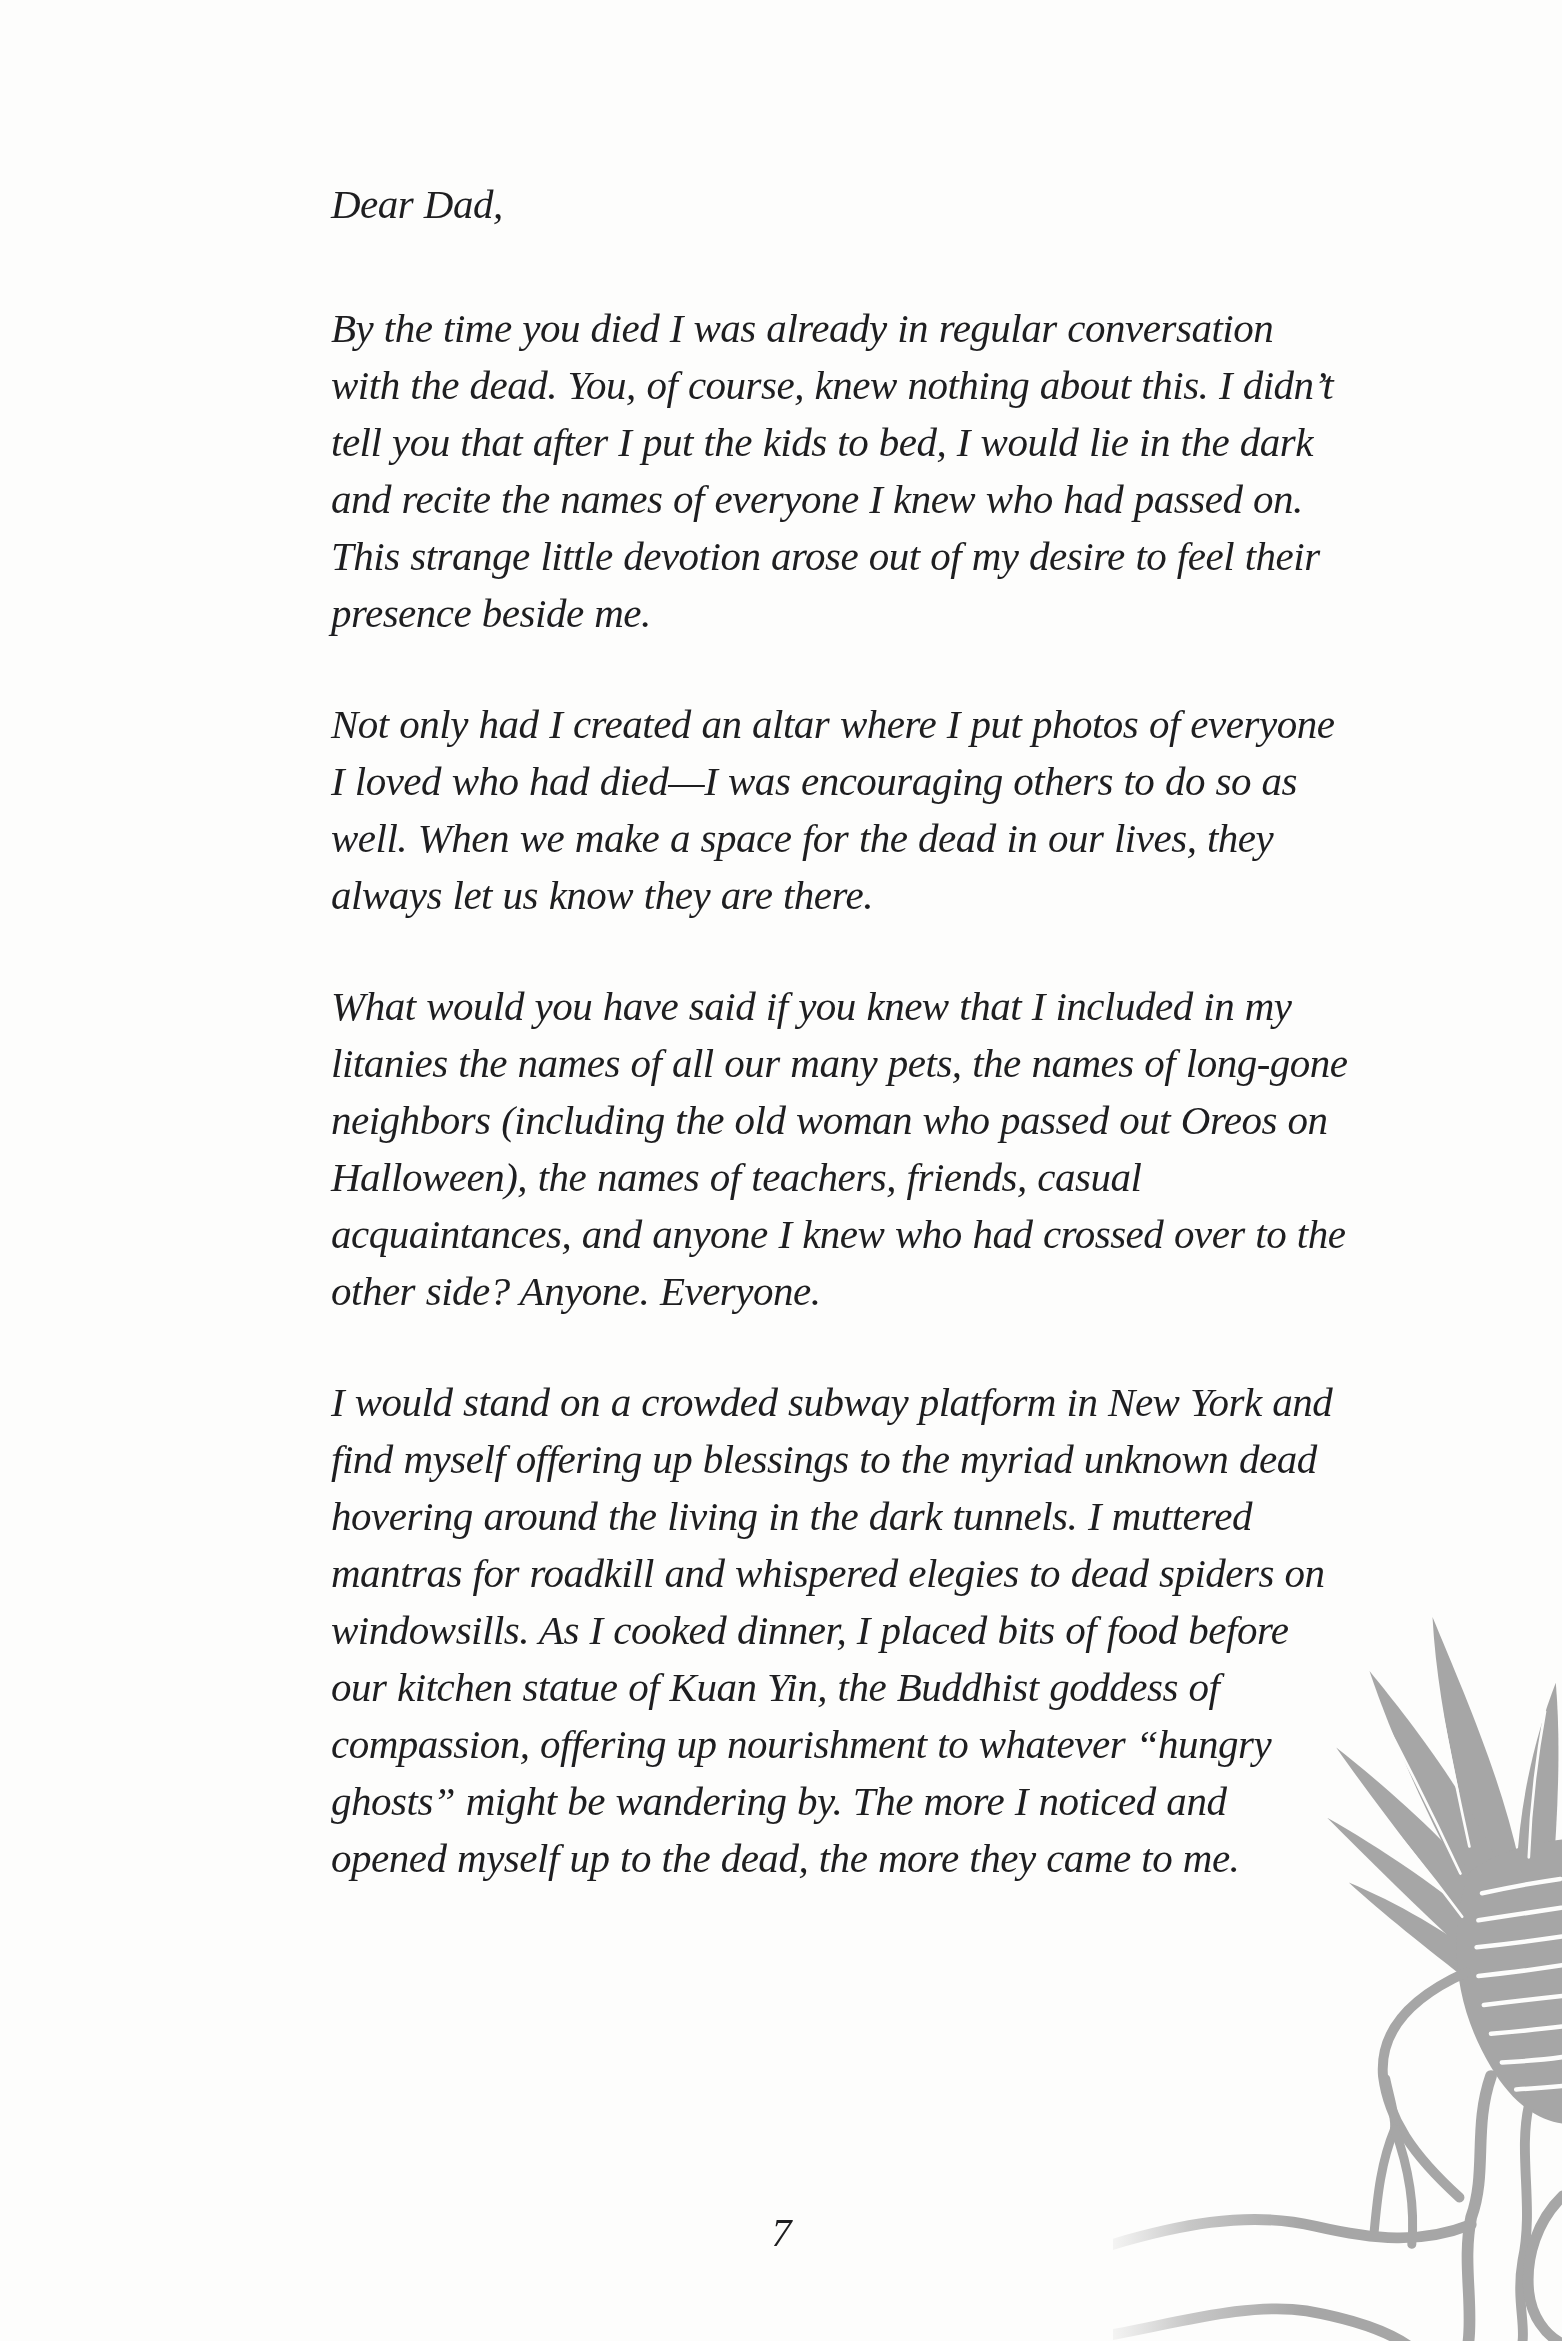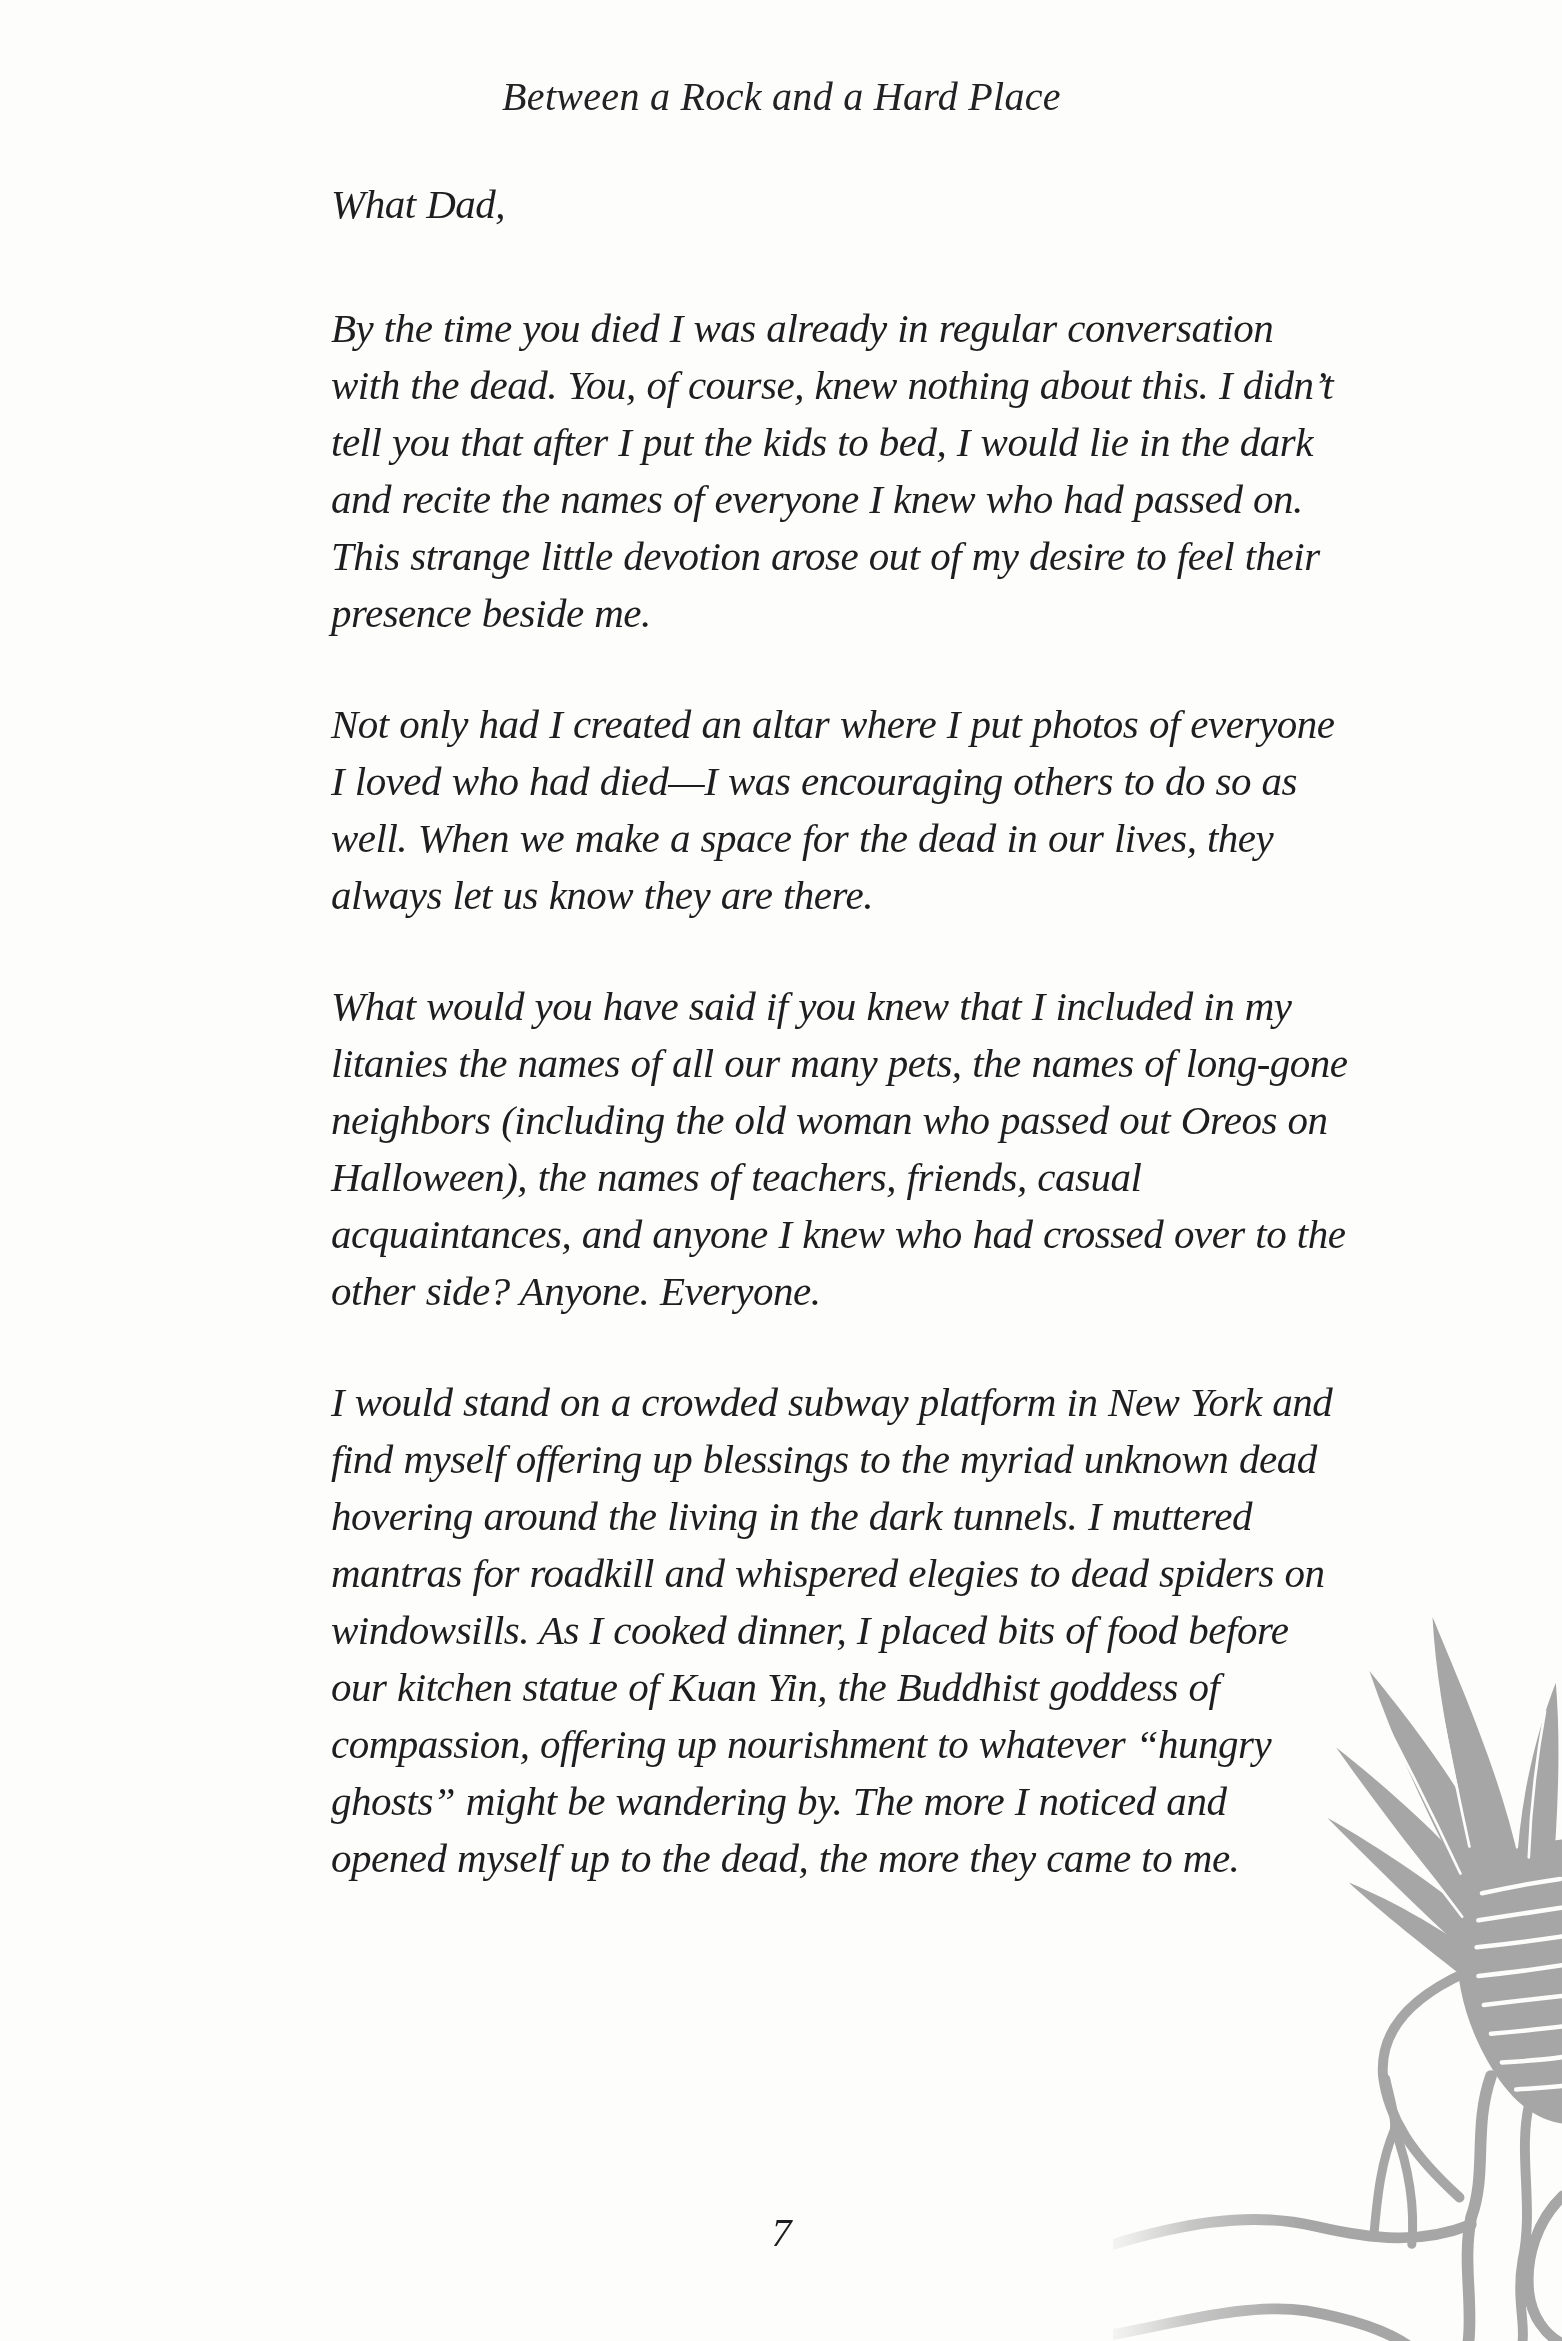--- a/index.html
+++ b/index.html
@@ -53,24 +53,23 @@
     width: 450px;
     height: 766px;
     display: block;
   }
 </style>
 </head>
 <body>
 
 <div class="page">
 
-  <header class="running-head">Between a Rock and a Hard Place</header>
 
   <main class="text-block">
-    <p class="salutation">What Dad,</p>
+    <p class="salutation">Dear Dad,</p>
     <p>By the time you died I was already in regular conversation with the dead. You, of course, knew nothing about this. I didn’t tell you that after I put the kids to bed, I would lie in the dark and recite the names of everyone I knew who had passed on. This strange little devotion arose out of my desire to feel their presence beside me.</p>
     <p>Not only had I created an altar where I put photos of everyone I loved who had died—I was encouraging others to do so as well. When we make a space for the dead in our lives, they always let us know they are there.</p>
     <p>What would you have said if you knew that I included in my litanies the names of all our many pets, the names of long-gone neighbors (including the old woman who passed out Oreos on Halloween), the names of teachers, friends, casual acquaintances, and anyone I knew who had crossed over to the other side? Anyone. Everyone.</p>
     <p>I would stand on a crowded subway platform in New York and find myself offering up blessings to the myriad unknown dead hovering around the living in the dark tunnels. I muttered mantras for roadkill and whispered elegies to dead spiders on windowsills. As I cooked dinner, I placed bits of food before our kitchen statue of Kuan Yin, the Buddhist goddess of compassion, offering up nourishment to whatever “hungry ghosts” might be wandering by. The more I noticed and opened myself up to the dead, the more they came to me.</p>
   </main>
 
   <div class="page-number">7</div>
 
   <svg class="illustration" viewBox="0 0 500 850" xmlns="http://www.w3.org/2000/svg" aria-hidden="true">
     <defs>

